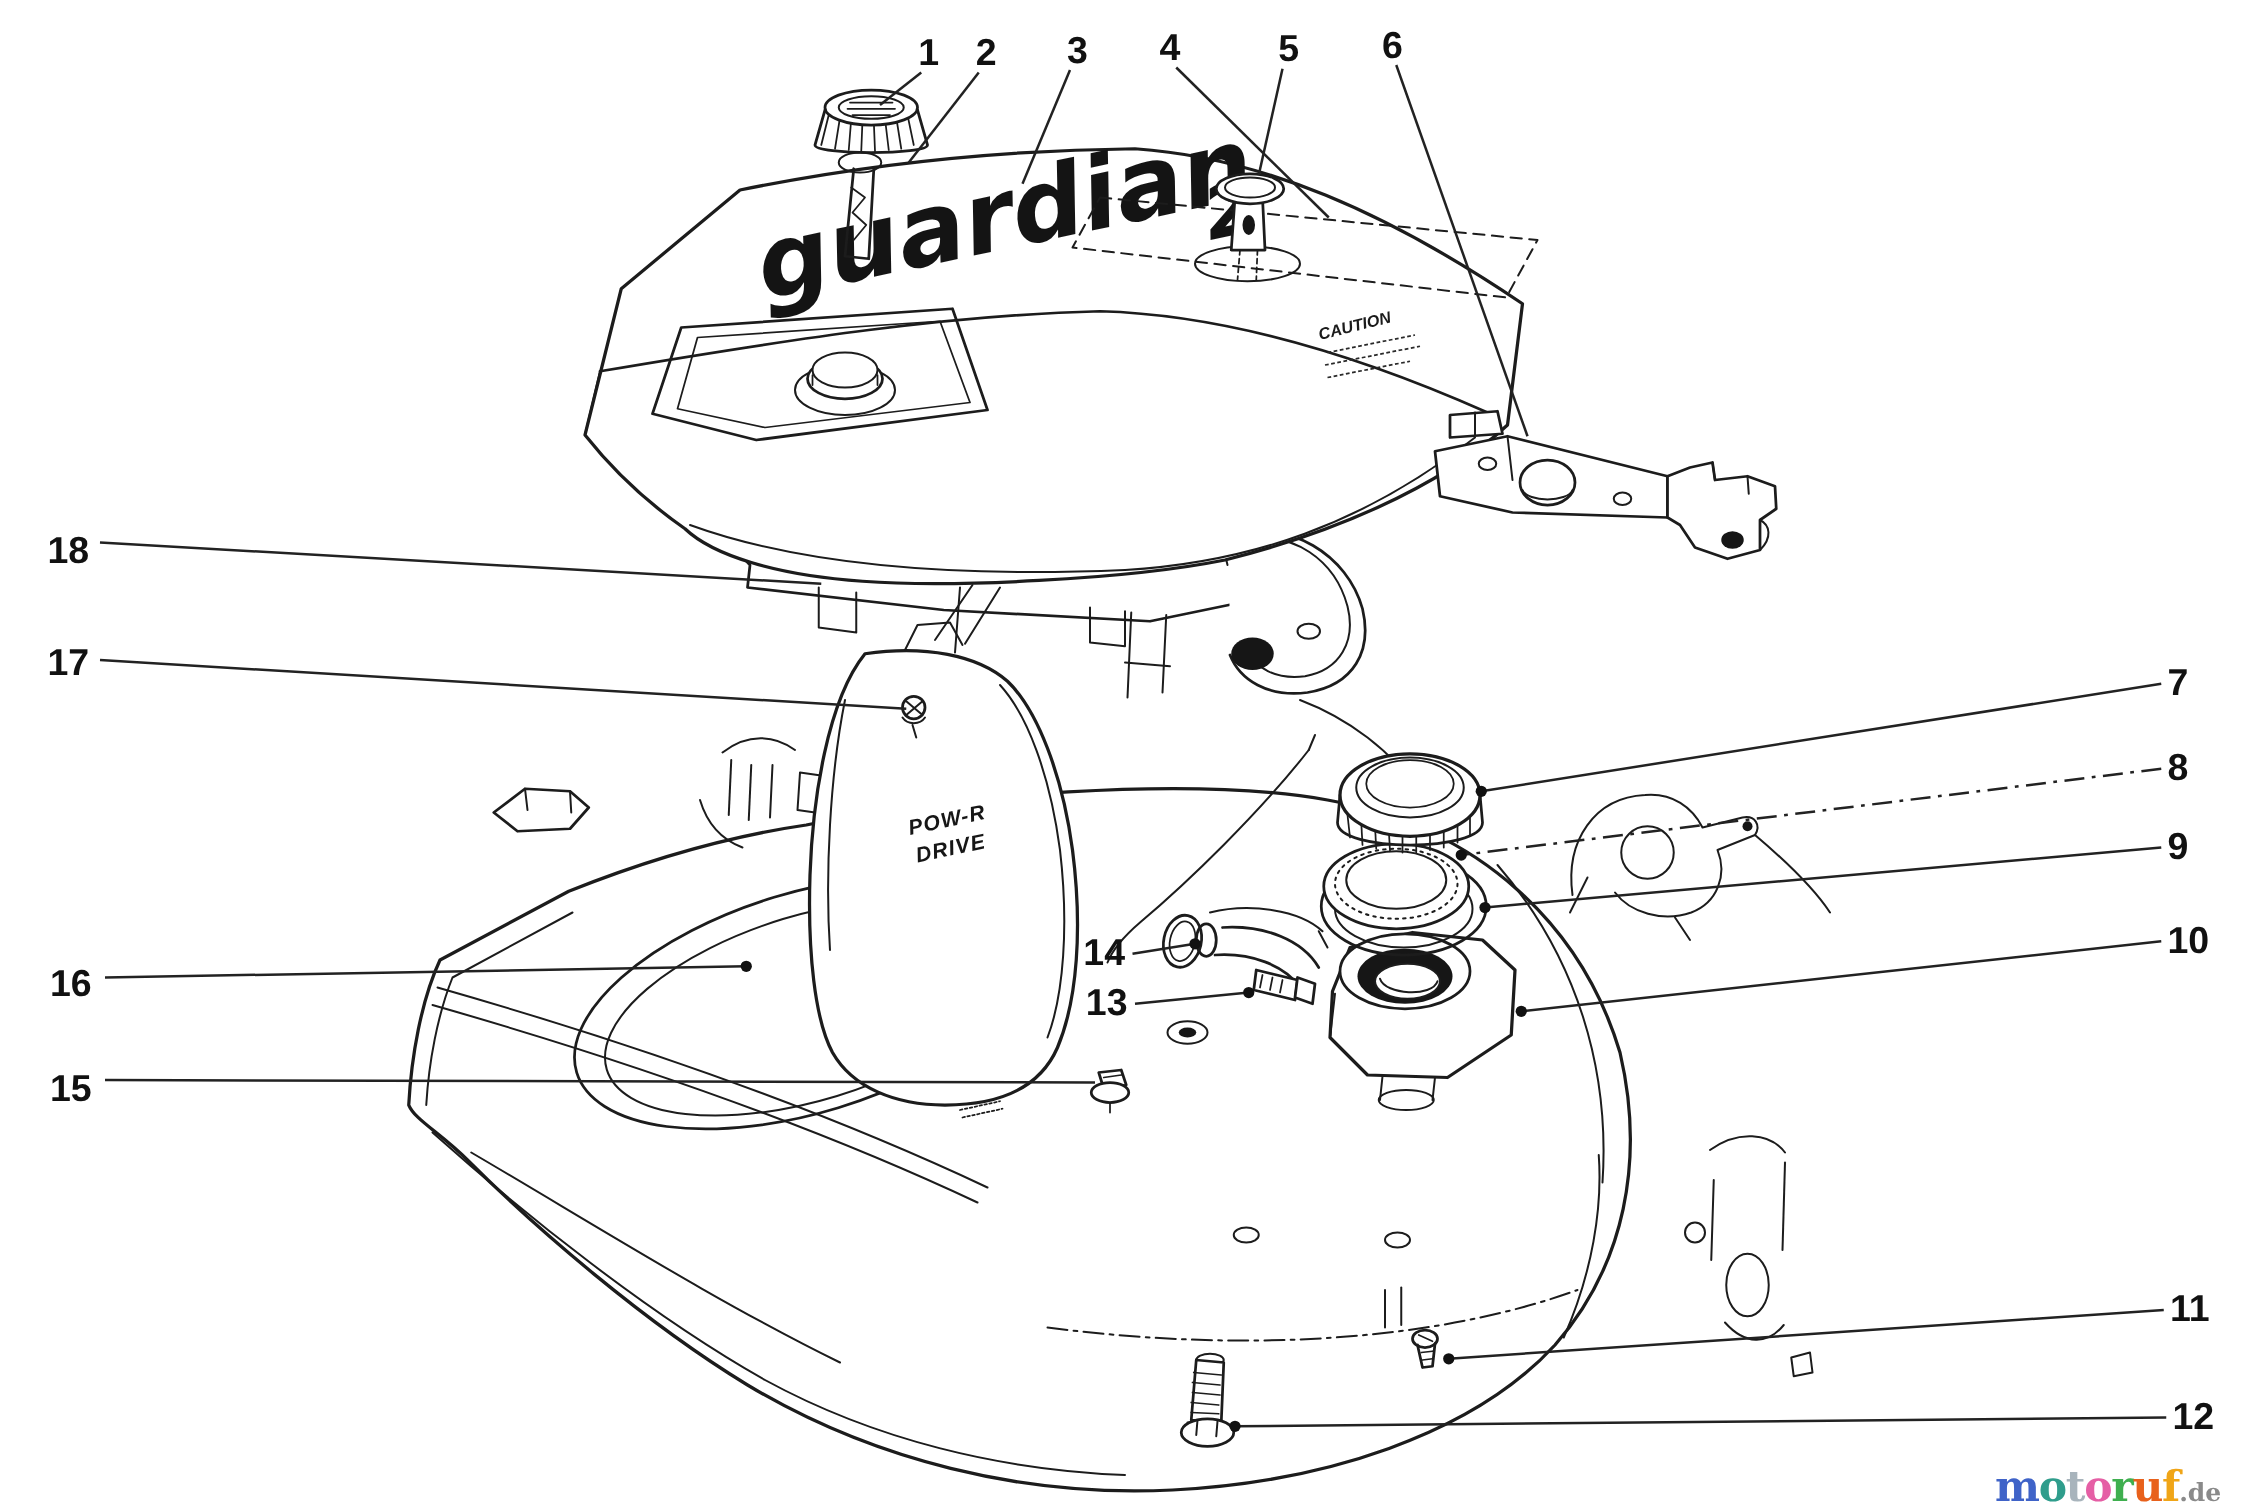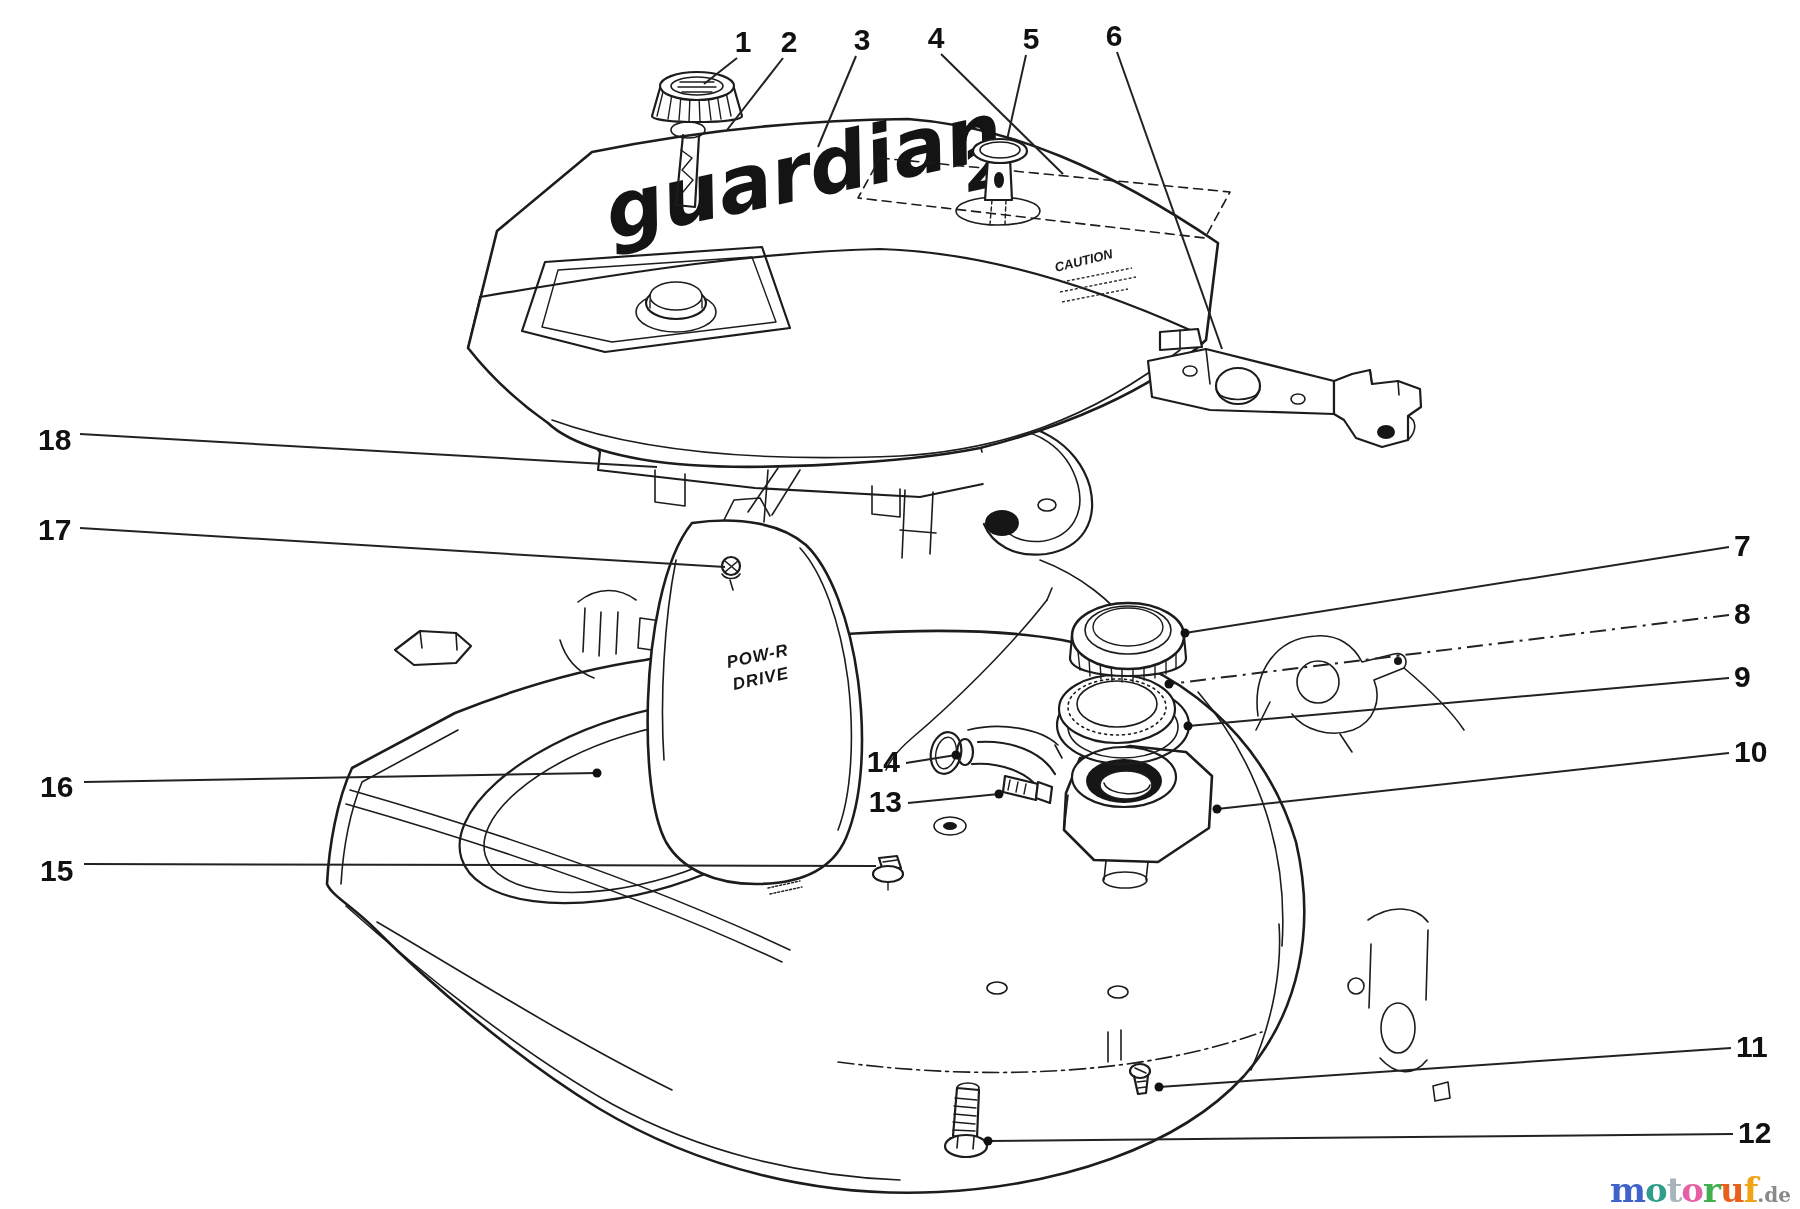--- a/index.html
+++ b/index.html
@@ -12,21 +12,21 @@
   .s16{stroke:#1c1c1c;stroke-width:1.6;fill:none;stroke-linecap:round;stroke-linejoin:round;}
   .s14{stroke:#1c1c1c;stroke-width:1.4;fill:none;stroke-linecap:round;stroke-linejoin:round;}
   .fw{fill:#ffffff;}
   .fd{fill:#161616;stroke:none;}
   .leader{stroke:#222222;stroke-width:2;fill:none;}
   .callout-num{font-family:"Liberation Sans",sans-serif;font-weight:bold;font-size:30px;fill:#111111;}
   .brand{font-family:"DejaVu Sans",sans-serif;font-weight:bold;font-style:italic;fill:#141414;}
   .caution-t{font-family:"Liberation Sans",sans-serif;font-weight:bold;font-style:italic;font-size:13px;fill:#1b1b1b;}
   .cover-t{font-family:"Liberation Sans",sans-serif;font-weight:bold;font-style:italic;font-size:17px;fill:#161616;letter-spacing:1px;}
   
-  .watermark{position:absolute;right:9px;bottom:2px;font-family:"DejaVu Serif",serif;
+  .watermark{position:absolute;right:23px;bottom:2px;font-family:"DejaVu Serif",serif;
              font-weight:bold;font-size:34px;letter-spacing:-1px;line-height:1;cursor:pointer;}
   .watermark .suffix{font-size:20px;letter-spacing:0;}
 </style>
 </head>
 <body>
 
 <div class="stage">
 <svg width="1800" height="1209" viewBox="0 0 1800 1209">
 
   <g>

